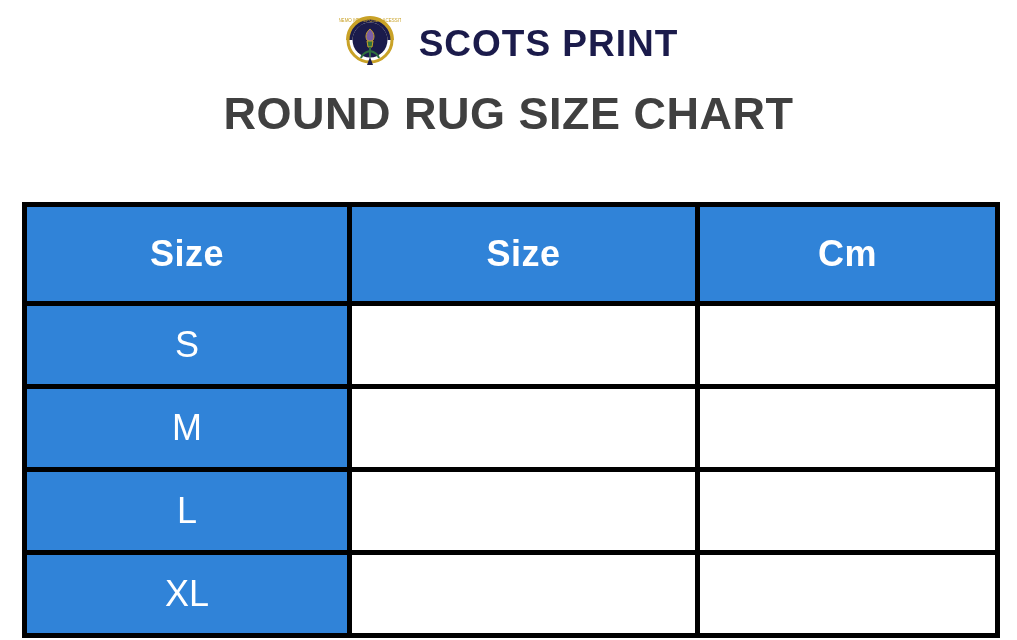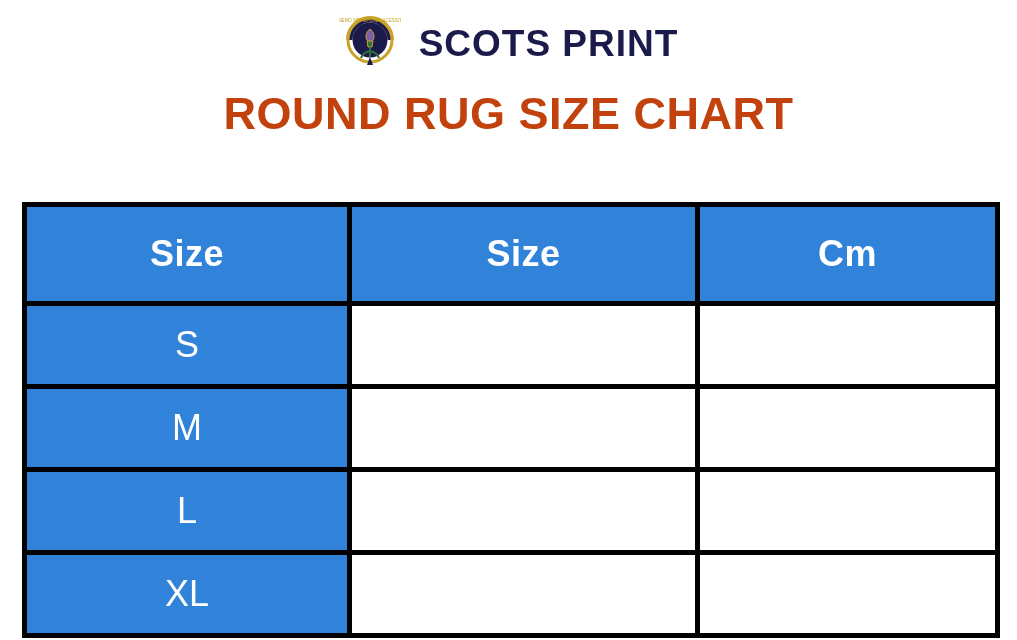--- a/index.html
+++ b/index.html
@@ -45,21 +45,21 @@
     white-space: nowrap;
   }
 
   
   .chart-title {
     text-align: center;
     font-family: "Liberation Sans", sans-serif;
     font-weight: bold;
     font-size: 45px;
     letter-spacing: 0.5px;
-    color: #c2410c;
+    color: #404040;
     margin-top: 16px;
   }
 
   
   .table-wrap {
     position: absolute;
     left: 22px;
     top: 202px;
     width: 973px;
   }

